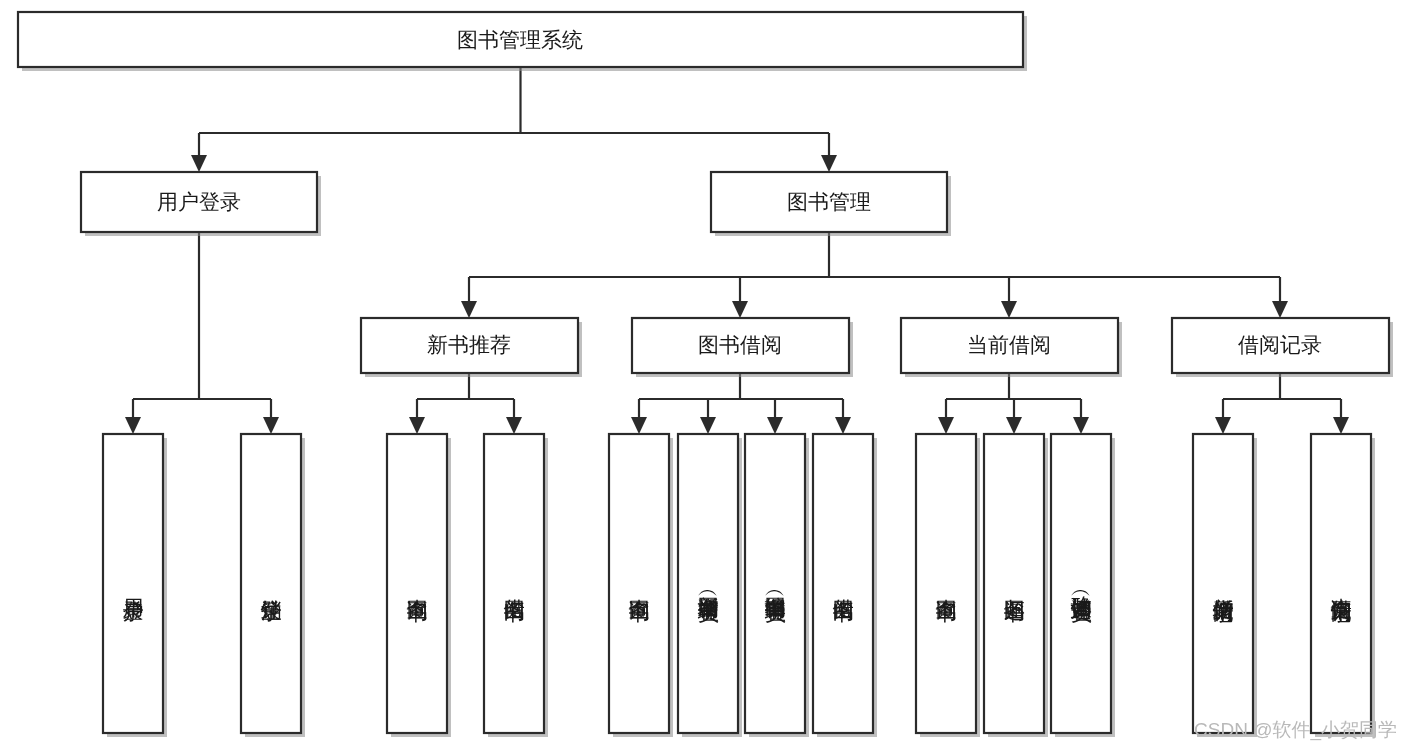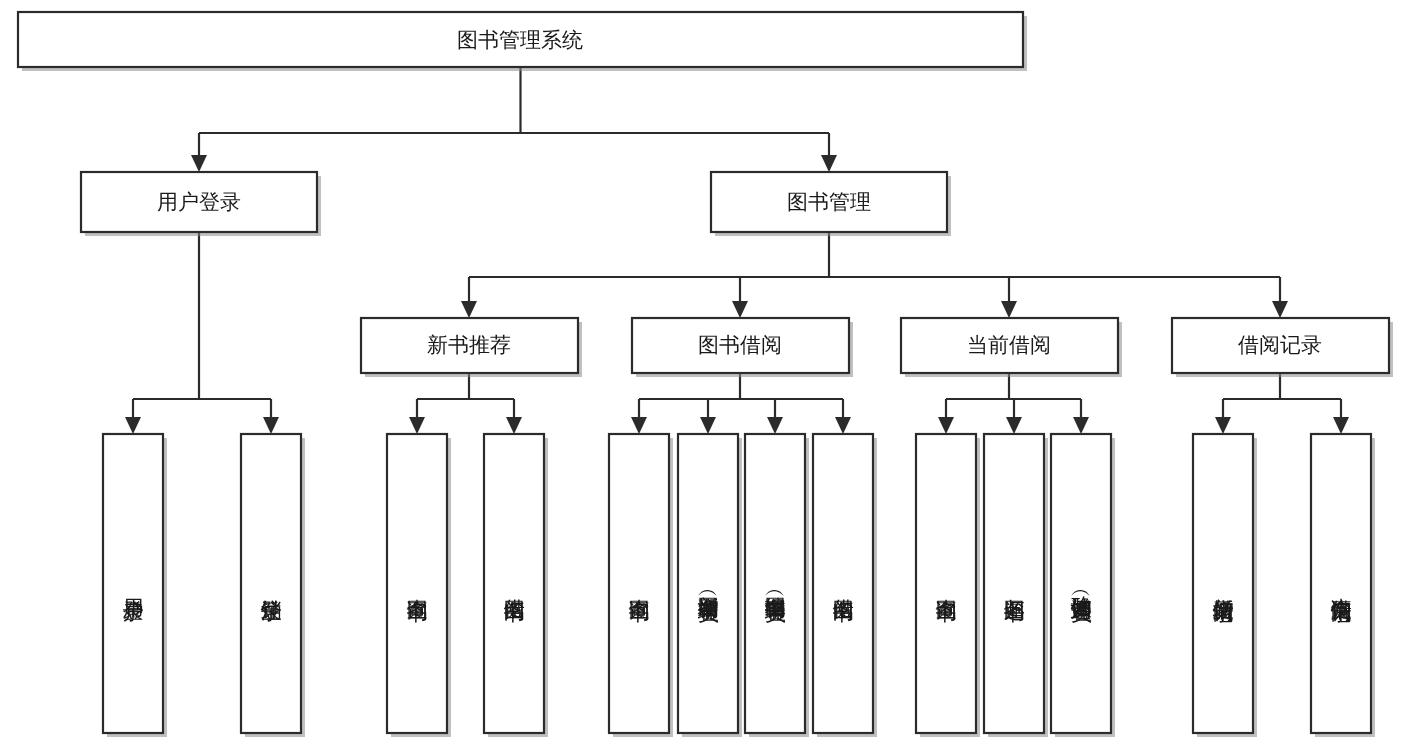--- a/index.html
+++ b/index.html
@@ -254,14 +254,15 @@
   <div class="node-label-v" style="left:609px; top:434px; width:60px; height:299px;">查询图书</div>
   <div class="node-label-v" style="left:678px; top:434px; width:60px; height:299px;">新增图书（管理员）</div>
   <div class="node-label-v" style="left:745px; top:434px; width:60px; height:299px;">编辑图书（管理员）</div>
   <div class="node-label-v" style="left:813px; top:434px; width:60px; height:299px;">借阅图书</div>
   <div class="node-label-v" style="left:916px; top:434px; width:60px; height:299px;">查询图书</div>
   <div class="node-label-v" style="left:984px; top:434px; width:60px; height:299px;">归还图书</div>
   <div class="node-label-v" style="left:1051px; top:434px; width:60px; height:299px;">确认归还（管理员）</div>
   <div class="node-label-v" style="left:1193px; top:434px; width:60px; height:299px;">新增借阅记录</div>
   <div class="node-label-v" style="left:1311px; top:434px; width:60px; height:299px;">查询借阅记录</div>
 
+  <div class="watermark">CSDN @软件_小贺同学</div>
 
 </div>
 
 </body></html>

